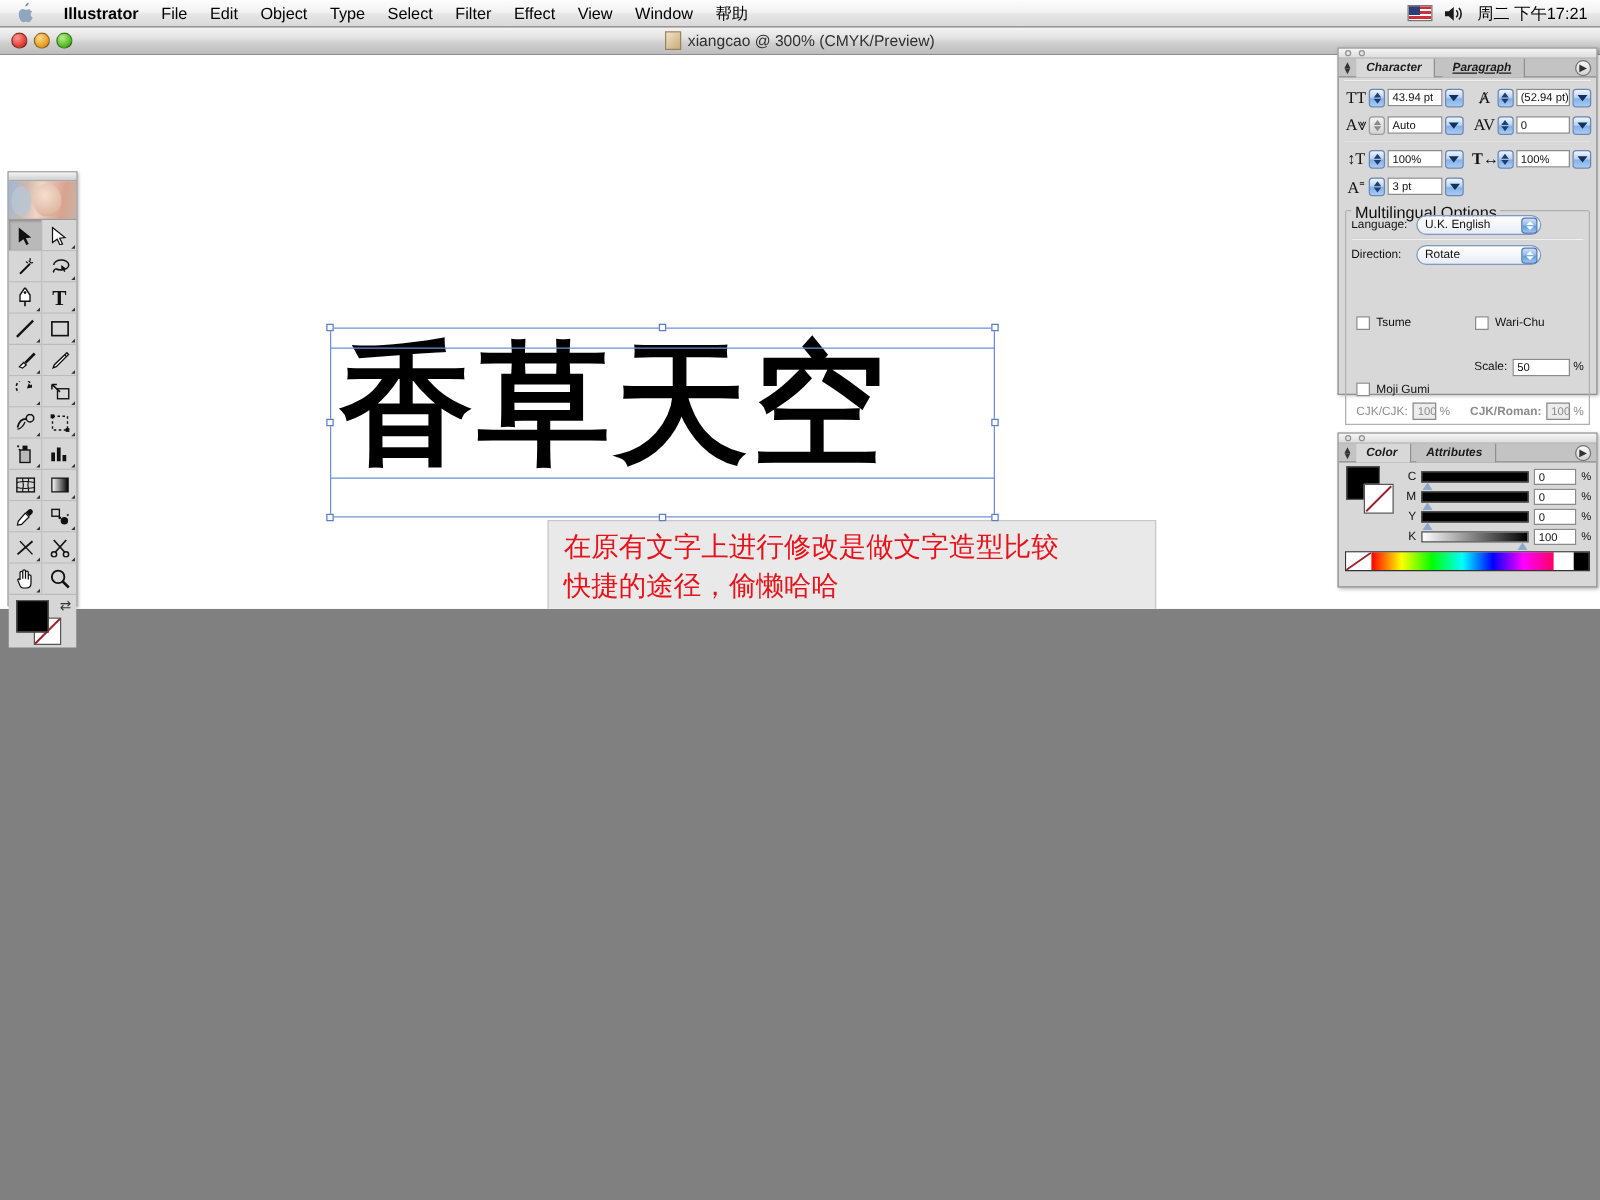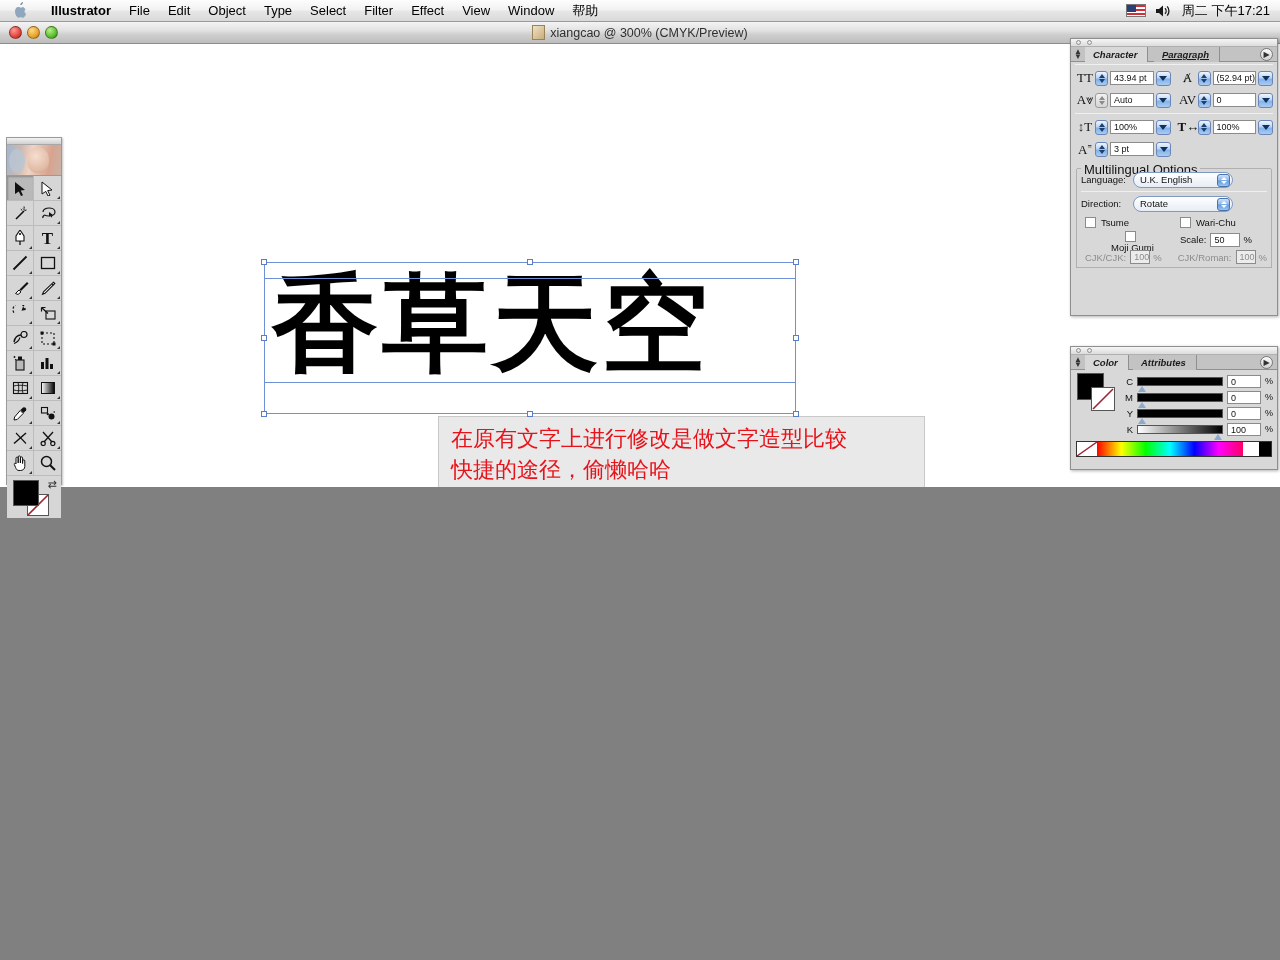--- a/index.html
+++ b/index.html
@@ -174,21 +174,21 @@
     position:absolute; right:2px; top:1px; width:13px; height:13px; border-radius:3px;
     background: linear-gradient(to bottom,#cfe2fa 0%,#8fb9ec 45%,#5f9ce0 55%,#9cc4f1 100%);
     border:1px solid #4b73ab;
     display:flex; flex-direction:column; align-items:center; justify-content:center;
   }
   .popmenu .knob .up { width:0;height:0;border-left:3px solid transparent;border-right:3px solid transparent;border-bottom:3px solid #fff; margin-bottom:1px;}
   .popmenu .knob .dn { width:0;height:0;border-left:3px solid transparent;border-right:3px solid transparent;border-top:3px solid #fff; }
   .groupbox { margin: 2px 5px 0 5px; border:1px solid #b0b0b0; border-top:none; padding: 0 0 3px 0; position:relative; }
   .groupbox > .gtitle { position:absolute; top:-7px; left:4px; background:#d8d8d8; padding:0 3px; font-size:13px; color:#111; }
   .groupbox > .gline { position:absolute; top:-1px; left:0; right:0; height:1px; background:#b0b0b0; }
-  .cbrow { display:flex; align-items:center; height:17px; padding-left:8px; font-size:9.5px; }
+  .cbrow { display:flex; align-items:center; height:17px; padding-left:8px; font-size:9.5px;margin-top:36px; }
   .cb { width:11px; height:11px; background:#fff; border:1px solid #8b8b8b; margin-right:5px; flex:0 0 auto; }
   .dimtxt { color:#8c8c8c; }
 
   
   #color-pal { left: 1070px; top: 346px; width: 208px; height: 124px; }
   .colorrow { display:flex; align-items:center; height:16px; padding:0 4px; gap:4px; }
   .ch { width:12px; text-align:right; font-size:9.5px; }
   .slider { position:relative; flex:1; height:9px; background:#000; border:1px solid #555; }
   .slider.k { background: linear-gradient(to right,#ffffff,#000000); }
   .slider .tri { position:absolute; bottom:-7px; width:0;height:0;border-left:4px solid transparent;border-right:4px solid transparent;border-bottom:6px solid #8ea9cf; }
@@ -611,34 +611,34 @@
           <span class="cb"></span>
           <span>Tsume</span>
         </div>
         <div class="cbrow" style="padding-left:0;">
           <span class="cb"></span>
           <span>Wari-Chu</span>
         </div>
       </div>
 
       <div style="display:flex;align-items:center;">
-        <div class="cbrow" style="width:103px;flex-direction:column;">
+        <div class="cbrow" style="width:103px;">
           <span class="cb"></span>
           <span>Moji Gumi</span>
         </div>
         <span class="lbl">Scale:</span>
-        <div class="field" style="width:30px;">50</div>
+        <div class="field" style="width:46px;">50</div>
         <span class="lbl" style="margin-left:3px;">%</span>
       </div>
 
       <div style="display:flex;align-items:center;padding-left:8px;margin-top:2px;">
         <span class="lbl dimtxt">CJK/CJK:</span>
         <div class="field" style="width:27px;background:#ececec;color:#8c8c8c;">100</div>
         <span class="lbl dimtxt" style="margin-left:3px;">%</span>
-        <span class="lbl dimtxt" style="margin-left:12px;">CJK/Roman:</span>
+        <span class="lbl dimtxt" style="margin-left:12px;font-weight:bold;">CJK/Roman:</span>
         <div class="field" style="width:27px;background:#ececec;color:#8c8c8c;">100</div>
         <span class="lbl dimtxt" style="margin-left:3px;">%</span>
       </div>
     </div>
   </div>
 
   <div class="palette" id="color-pal">
     <div class="pal-grip">
       <div class="dot" style="left:5px;"></div>
         <div class="dot" style="left:16px;"></div>

